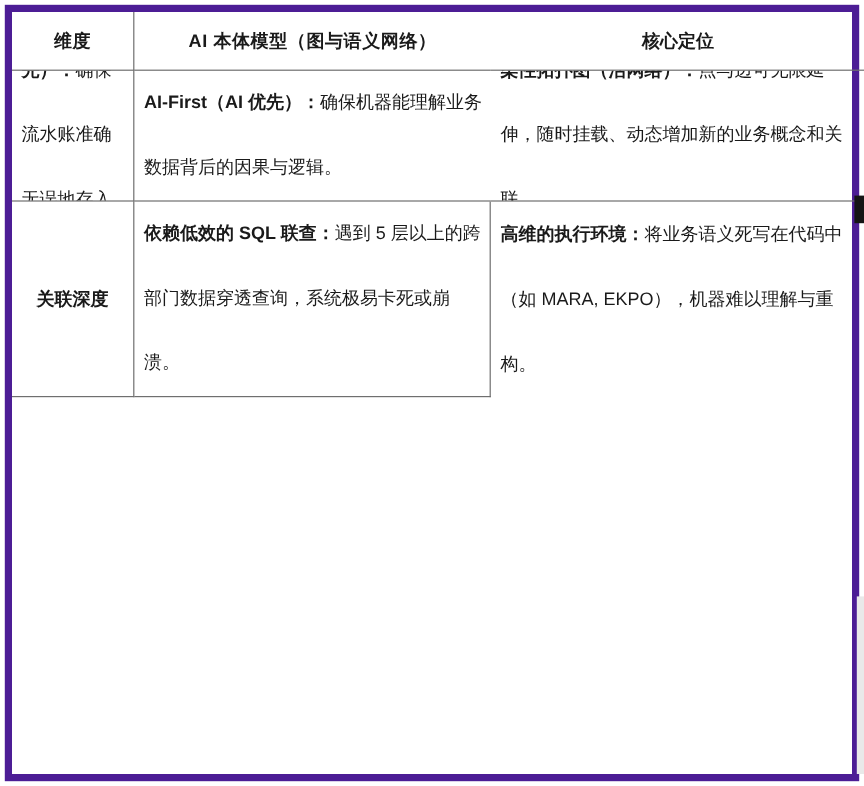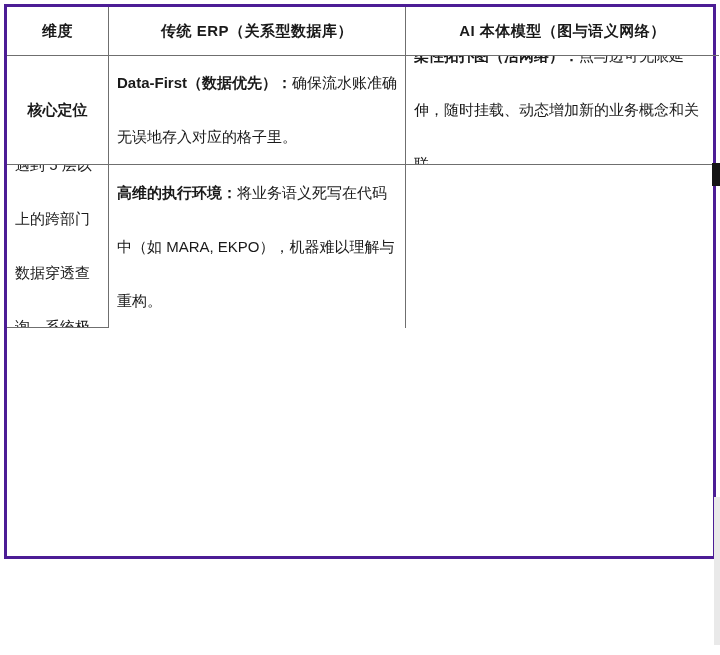--- a/index.html
+++ b/index.html
@@ -3,26 +3,26 @@
 <meta charset="utf-8">
 <style>
   html,body{margin:0;padding:0;background:#ffffff;}
   body{
     width:720px;height:655px;position:relative;overflow:hidden;
     font-family:"Liberation Sans","DejaVu Sans",sans-serif;
     color:#1a1a1a;
     -webkit-font-smoothing:antialiased;
   }
   .tbl{
-    position:absolute;left:4px;top:4px;width:712px;height:555px;
+    position:absolute;left:4px;top:4px;width:712px;height:647px;
     display:grid;
     grid-template-columns:102px 297px 313px;
     grid-template-rows:49px 109px 163px 163px 163px;
     box-sizing:border-box;
-    border:3px solid #4c1d95;
+    border:6px solid #4c1d95;
   }
   .cell{
     box-sizing:border-box;
     border-right:1px solid #6f6f6f;
     border-bottom:1px solid #6f6f6f;
     display:flex;align-items:center;
     overflow:hidden;
     font-size:15px;
   }
   .cell.last-col{border-right:none;}
@@ -51,32 +51,35 @@
     position:absolute;left:712px;top:163px;width:8px;height:23px;
     background:#151515;
   }
 </style>
 </head>
 <body>
 
 <div class="tbl">
 
   <div class="cell hcell">维度</div>
-  <div class="cell hcell">传统 ERP（关系型数据库）</div>
   <div class="cell hcell last-col">AI 本体模型（图与语义网络）</div>
 
   <div class="cell dcell">核心定位</div>
   <div class="cell tcell">
     <div><b class="lead">Data-First（数据优先）：</b><span>确保流水账准确无误地存入对应的格子里。</span></div>
   </div>
+  <div class="cell tcell last-col">
+    <div><b class="lead">AI-First（AI 优先）：</b><span>确保机器能理解业务数据背后的因果与逻辑。</span></div>
+  </div>
 
   <div class="cell tcell last-col">
     <div><b class="lead">柔性拓扑图（活网络）：</b><span>点与边可无限延伸，随时挂载、动态增加新的业务概念和关联。</span></div>
   </div>
 
+  <div class="cell dcell">关联深度</div>
   <div class="cell tcell">
     <div><b class="lead">依赖低效的 SQL 联查：</b><span>遇到 5 层以上的跨部门数据穿透查询，系统极易卡死或崩溃。</span></div>
   </div>
 
   <div class="cell tcell last-row">
     <div><b class="lead">高维的执行环境：</b><span>将业务语义死写在代码中（如 MARA, EKPO），机器难以理解与重构。</span></div>
   </div>
 
 </div>
 

